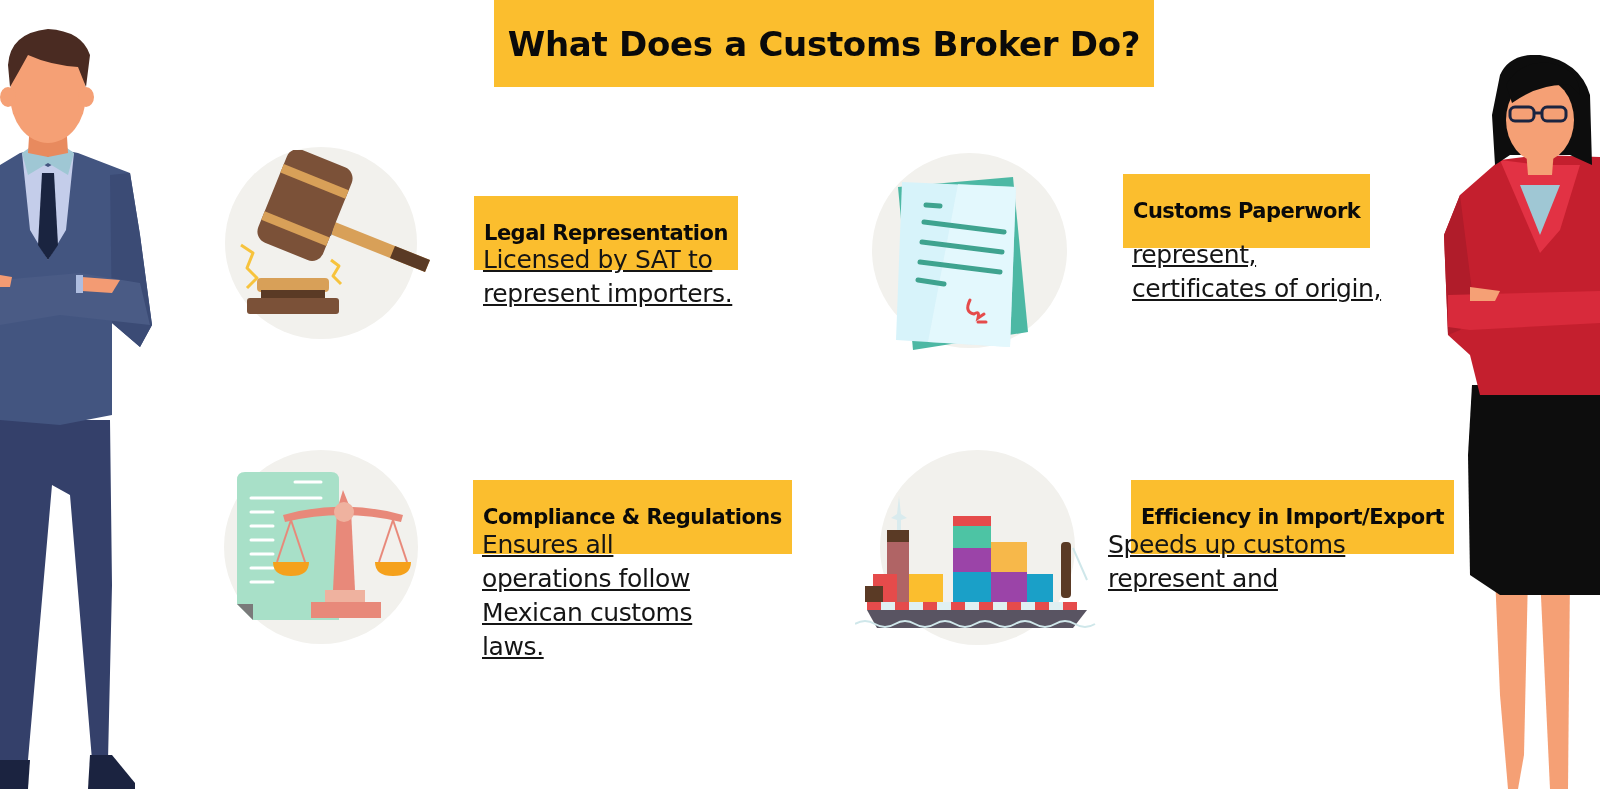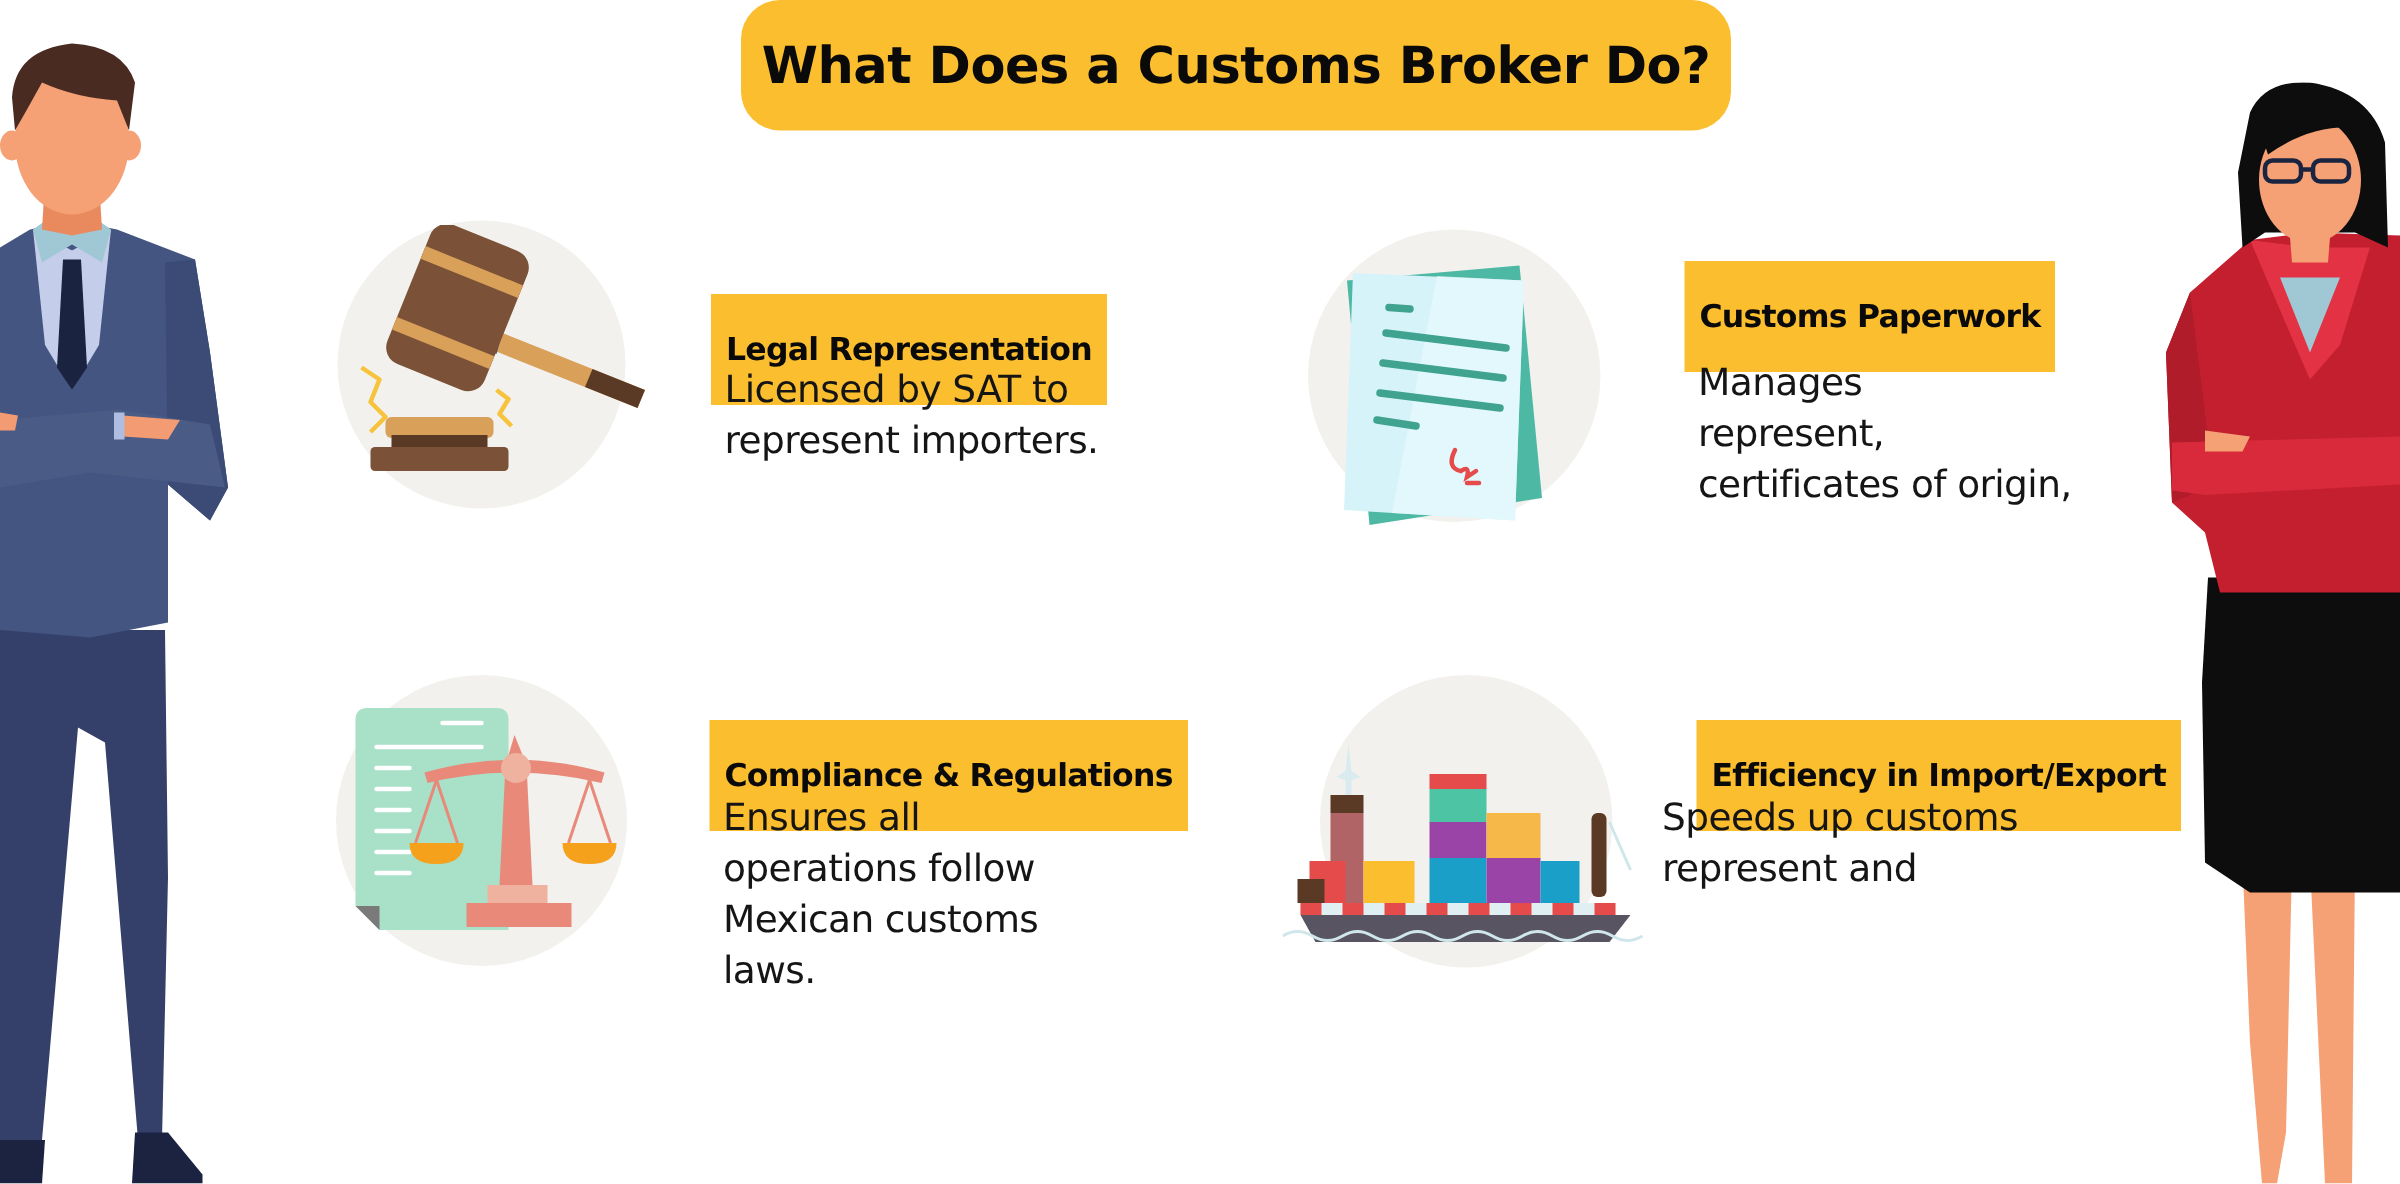--- a/index.html
+++ b/index.html
@@ -1,24 +1,24 @@
 <!DOCTYPE html>
 <html><head>
 <meta charset="utf-8">
 <style>
   html, body { margin:0; padding:0; }
   body { width:1600px; height:789px; background:#ffffff; position:relative; overflow:hidden; font-family:"Liberation Sans", sans-serif; color:#111; }
-  .title-bar { position:absolute; left:494px; top:0; width:660px; height:87px; background:#fbbe2e; display:flex; align-items:center; justify-content:center;border-radius:26px; }
+  .title-bar { position:absolute; left:494px; top:0; width:660px; height:87px; background:#fbbe2e; display:flex; align-items:center; justify-content:center; }
   .title-bar h1 { margin:0; font-size:34px; font-weight:700; letter-spacing:-0.3px; color:#0a0a0a; font-family:"DejaVu Sans", sans-serif; }
   .person { position:absolute; }
   .icon-circle { position:absolute; border-radius:50%; background:#f2f1ed; }
   .icon-svg { position:absolute; }
   .card-label { position:absolute; background:#fbbe2e; padding:17px 10px; height:40px; display:flex; align-items:center; font-weight:700; font-size:21px; color:#0a0a0a; font-family:"DejaVu Sans", sans-serif; letter-spacing:-0.5px; white-space:nowrap; }
   .card-desc { position:absolute; font-size:25px; line-height:34px; color:#151515; font-family:"DejaVu Sans", sans-serif; letter-spacing:-0.4px; }
-  .card-desc span { display:block; white-space:nowrap; }
+  .card-desc span { display:block; white-space:nowrap;text-decoration:underline; }
 </style>
 </head>
 <body>
 
 <div class="title-bar">
   <h1>What Does a Customs Broker Do?</h1>
 </div>
 
 <svg class="person" style="left:0;top:25px" width="160" height="764" viewBox="0 0 160 764">
 
@@ -110,21 +110,20 @@
       <line x1="36" y1="50" x2="116" y2="60"></line>
       <line x1="34" y1="70" x2="114" y2="80"></line>
       <line x1="32" y1="90" x2="112" y2="100"></line>
       <line x1="30" y1="108" x2="56" y2="112"></line>
     </g>
     <path d="M82 128 Q76 140 86 142 Q92 138 90 146 L96 142" fill="none" stroke="#e54b4b" stroke-width="3" stroke-linecap="round"></path>
     <path d="M90 150 L98 150" stroke="#e54b4b" stroke-width="3" stroke-linecap="round"></path>
   </svg>
   <div class="card-label" style="left:1123px;top:174px">Customs Paperwork</div>
   <div class="card-desc" style="left:1132px;top:238px">
-    <span>Manages</span>
     <span>represent,</span>
     <span>certificates of origin,</span>
   </div>
 </div>
 
 <div>
   <div class="icon-circle" style="left:224px;top:450px;width:194px;height:194px"></div>
   <svg class="icon-svg" style="left:233px;top:470px" width="180" height="160" viewBox="0 0 180 160">
 
     <path d="M4 10 Q4 2 12 2 L98 2 Q106 2 106 10 L106 150 L20 150 L4 134 Z" fill="#a8e0c8"></path>

